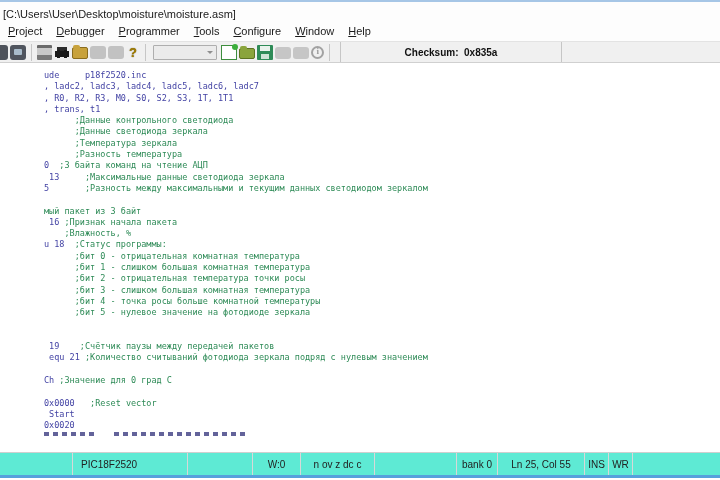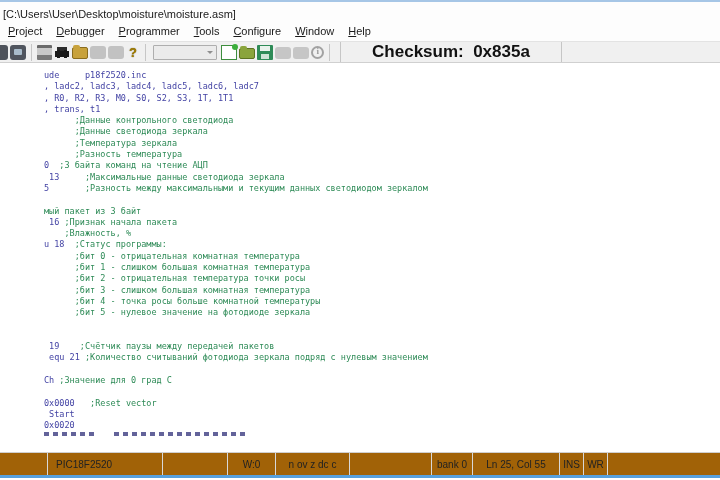--- a/index.html
+++ b/index.html
@@ -42,34 +42,34 @@
   [data-name="open-file-icon"]::before{content:"";position:absolute;left:0;top:-3px;width:7px;height:3px;background:#8aa43c;border-radius:2px 2px 0 0;}
   [data-name="save-icon"]{background:#2e8b57;border-radius:1px;}
   [data-name="save-icon"]::before{content:"";position:absolute;left:3px;top:1px;width:10px;height:5px;background:#e9f2ec;}
   [data-name="save-icon"]::after{content:"";position:absolute;left:4px;bottom:1px;width:8px;height:5px;background:#cfe3d6;}
   [data-name="program-icon"],[data-name="read-icon"]{background:#c6c6c6;border-radius:3px;height:12px;margin-top:2px;}
   [data-name="info-icon"]{width:13px;height:13px;margin-top:1px;border:2px solid #a2a2a2;border-radius:50%;box-sizing:border-box;}
   [data-name="info-icon"]::after{content:"i";position:absolute;left:3.5px;top:-2px;font:bold 9px "Liberation Serif",serif;color:#9a9a9a;}
   .checksum-box{position:absolute;left:340px;top:0;width:220px;height:100%;
                 border-left:1px solid #c6c6c6;border-right:1px solid #c6c6c6;
                 display:flex;align-items:center;justify-content:center;
-                font-size:17px;font-weight:bold;color:#111;white-space:pre;}
+                font-size:10px;font-weight:bold;color:#111;white-space:pre;}
   
   .editor{height:389px;background:#ffffff;overflow:hidden;padding:7px 0 0 1px;box-sizing:border-box;cursor:text;}
   .code-line{white-space:pre;font-family:"DejaVu Sans Mono",monospace;
              font-size:8.5px;line-height:11.3px;height:11.3px;padding-left:43px;}
   .code-line .code{color:var(--code-color,#4343a4);}
   .code-line .comment{color:var(--comment-color,#2e8b57);}
   .code-line.clipped{display:flex;align-items:flex-start;height:11.3px;}
   .clip-frag{display:inline-block;height:4px;width:52px;
              background:repeating-linear-gradient(90deg,#63639a 0 5px,#ffffff 5px 9px);}
   .clip-frag.long{width:132px;margin-left:18px;}
   
-  .statusbar{height:23px;background:#a16207;border-top:1px solid #cfcfcf;
-             display:flex;align-items:stretch;font-size:10px;color:#222;box-sizing:border-box;}
+  .statusbar{height:23px;background:#5eead4;border-top:1px solid #cfcfcf;
+             display:flex;align-items:stretch;font-size:10px;color:#222;box-sizing:border-box;padding-left:25px;}
   .st-cell{display:flex;align-items:center;justify-content:center;
            border-right:1px solid #d8d8d8;white-space:pre;box-sizing:border-box;}
   .st-cell:nth-child(1){width:48px;}
   .st-cell:nth-child(2){width:115px;justify-content:flex-start;padding-left:8px;}
   .st-cell:nth-child(3){width:65px;}
   .st-cell:nth-child(4){width:48px;}
   .st-cell:nth-child(5){width:74px;}
   .st-cell:nth-child(6){width:82px;}
   .st-cell:nth-child(7){width:41px;text-align:center;}
   .st-cell:nth-child(8){width:87px;}

